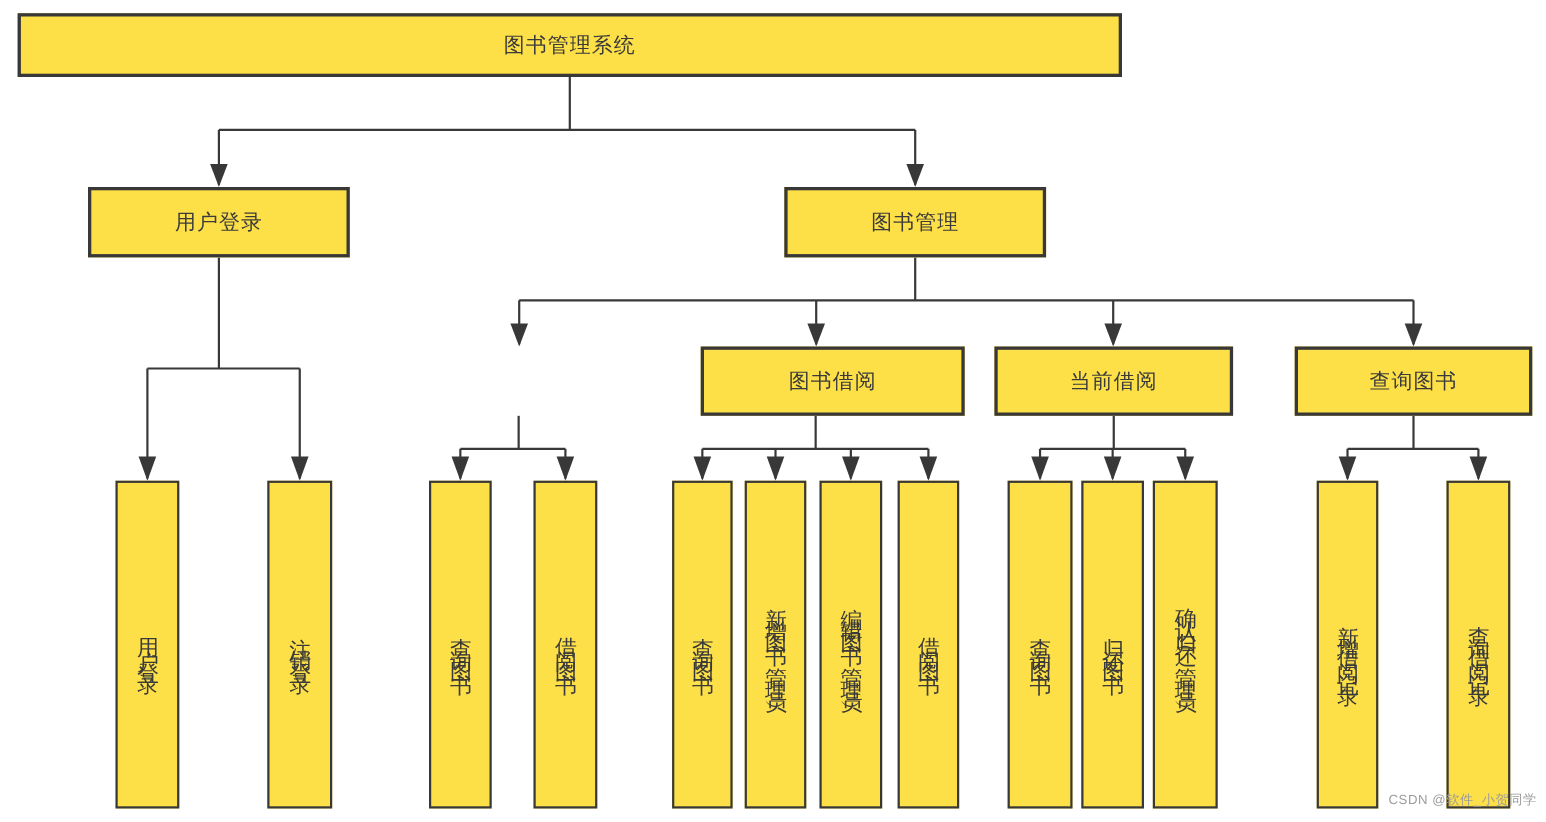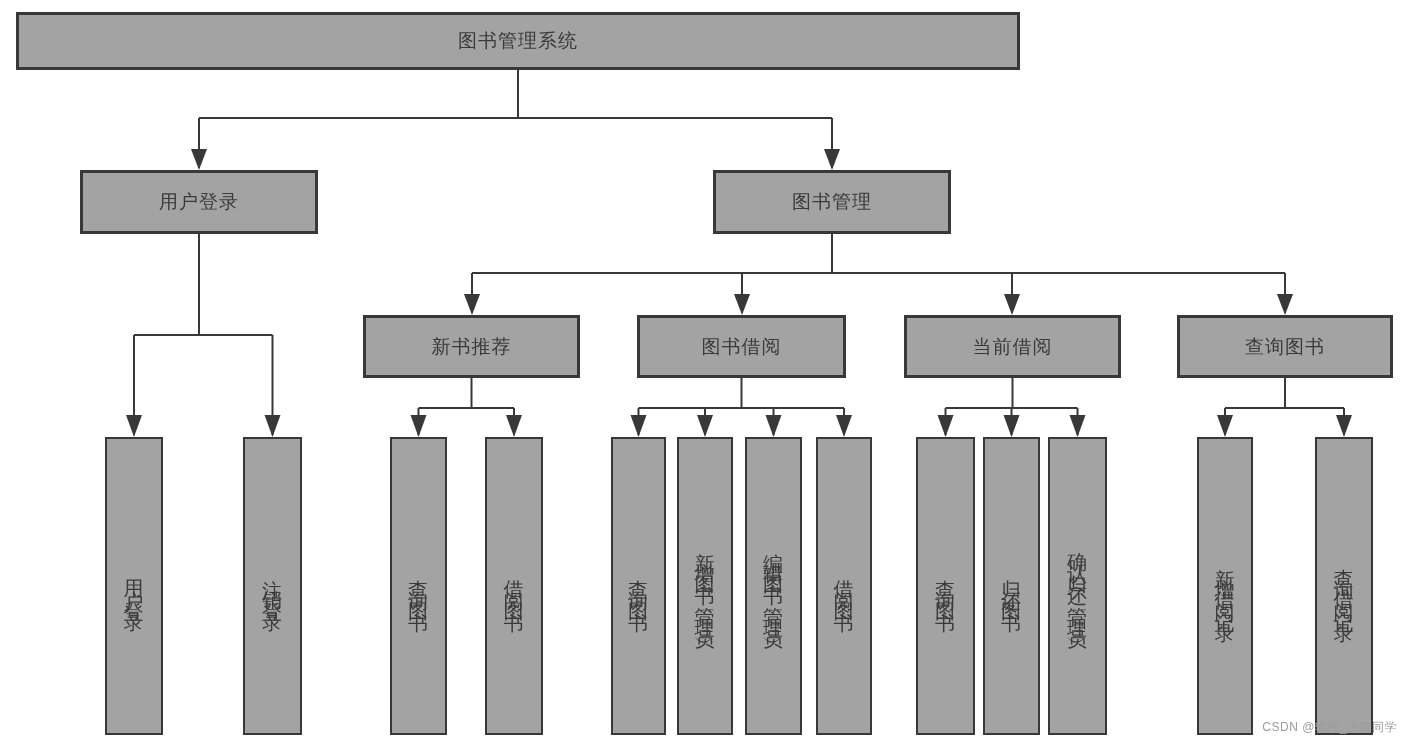--- a/index.html
+++ b/index.html
@@ -8,21 +8,21 @@
     width:1405px;height:747px;
     background:#ffffff;
     font-family:"Liberation Sans","DejaVu Sans",sans-serif;
     overflow:hidden;
   }
   .connectors{position:absolute;left:0;top:0;width:1405px;height:747px;}
   .box{
     position:absolute;
     box-sizing:border-box;
     border:3px solid #383838;
-    background:#a3a3a3;
+    background:#fde047;
     display:flex;
     align-items:center;
     justify-content:center;
     color:#3a3a3a;
   }
   .hlabel{font-size:19px;letter-spacing:1px;white-space:nowrap;}
   .leaf{border-width:2.5px;}
   .vlabel{
     writing-mode:vertical-rl;
     text-orientation:mixed;
@@ -116,24 +116,21 @@
     <span class="hlabel">图书管理系统</span>
   </div>
 
   <div class="box" style="left:80px;top:170px;width:238px;height:64px;">
     <span class="hlabel">用户登录</span>
   </div>
   <div class="box" style="left:713px;top:170px;width:238px;height:64px;">
     <span class="hlabel">图书管理</span>
   </div>
 
-  <div class="box" style="left:363px;top:315px;width:217px;height:63px;">
-    <span class="hlabel">新书推荐</span>
-  </div>
-  <div class="box" style="left:637px;top:315px;width:209px;height:63px;">
+  <div class="box" style="left:637px;top:315px;width:240px;height:63px;">
     <span class="hlabel">图书借阅</span>
   </div>
   <div class="box" style="left:904px;top:315px;width:217px;height:63px;align-items:center;">
     <span class="hlabel">当前借阅</span>
   </div>
   <div class="box" style="left:1177px;top:315px;width:216px;height:63px;">
     <span class="hlabel">查询图书</span>
   </div>
 
   <div class="box leaf" style="left:105px;top:437px;width:58px;height:298px;">

